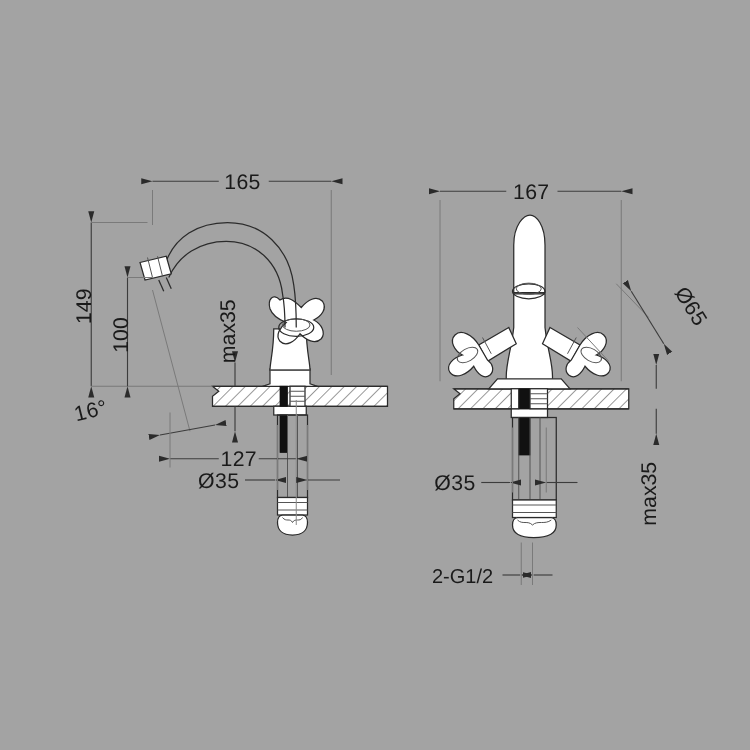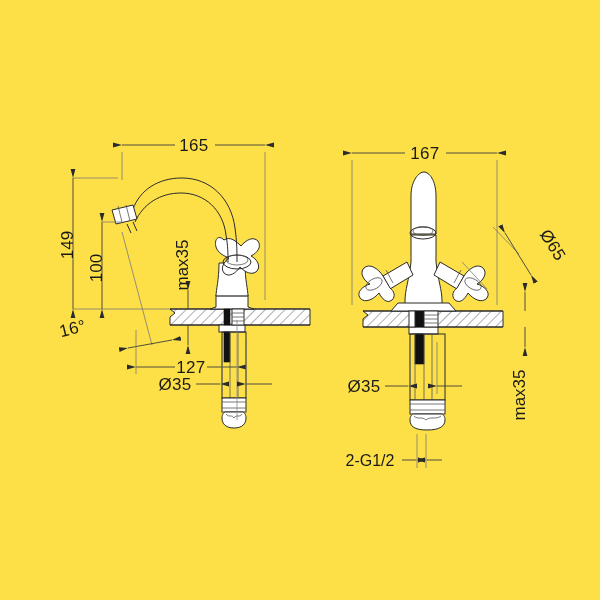--- a/index.html
+++ b/index.html
@@ -10,21 +10,21 @@
   body {
     width: 600px;
     height: 600px;
     font-family: "Liberation Sans", sans-serif;
     overflow: hidden;
   }
   #canvas {
     position: relative;
     width: 600px;
     height: 600px;
-    background: #fde047;
+    background: #a3a3a3;
   }
   svg#drawing {
     position: absolute;
     top: 0;
     left: 0;
     width: 600px;
     height: 600px;
   }
   .dim-text {
     font-family: "Liberation Sans", sans-serif;

